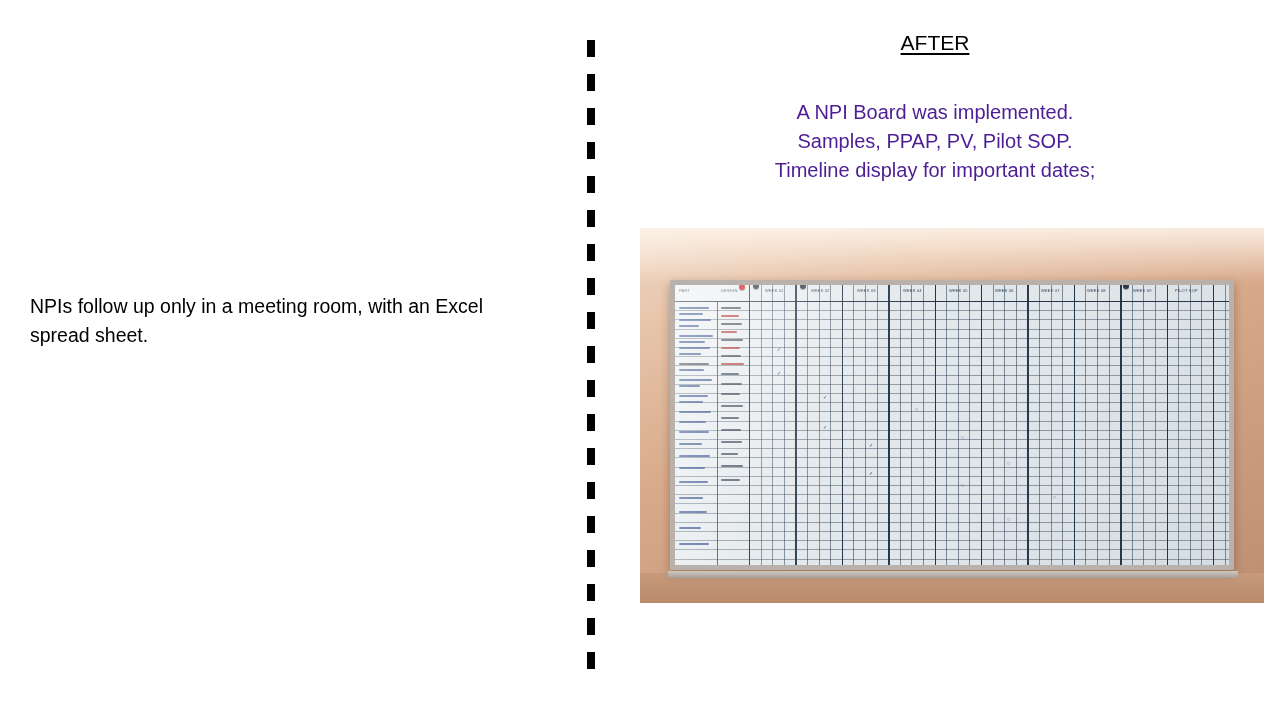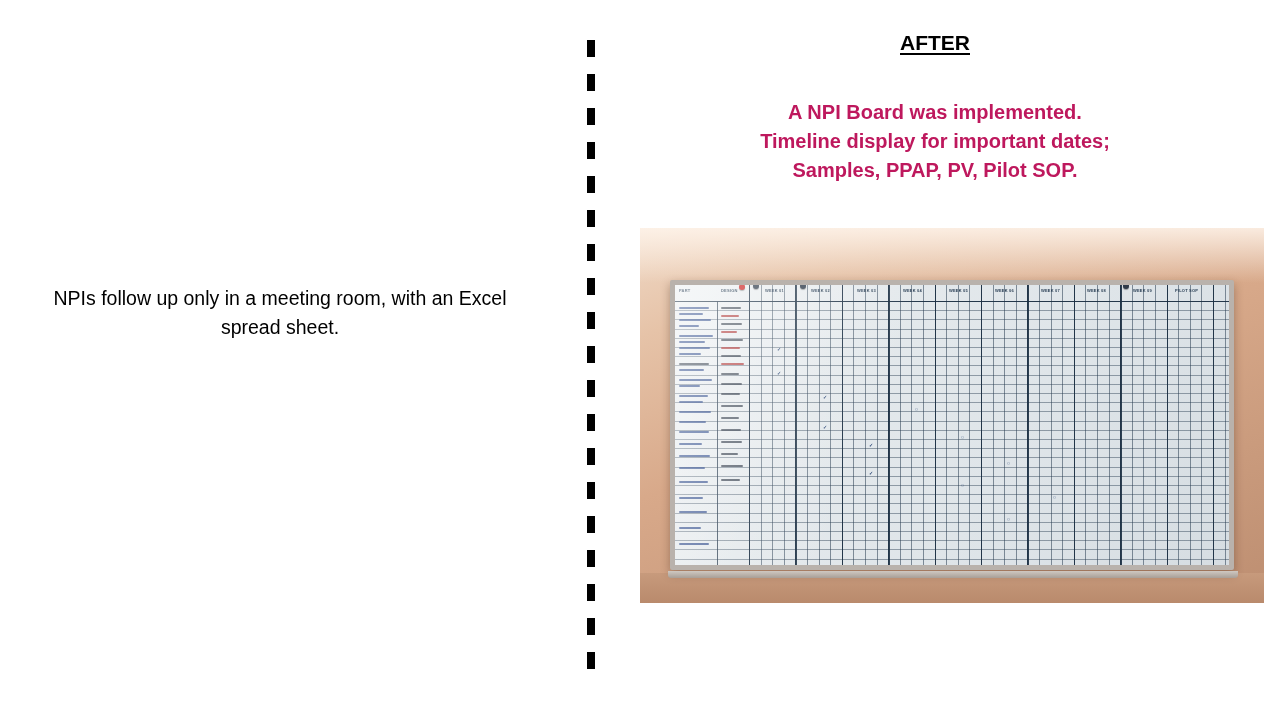--- a/index.html
+++ b/index.html
@@ -37,23 +37,22 @@
     text-align: center;
     font-size: 23px;
     line-height: 32px;
     text-decoration: underline;
     text-underline-offset: 3px;
     color: #000;
   }
   .body-before {
     position: absolute;
     left: 30px;
-    top: 284px;
+    top: 292px;
     width: 500px;
-    text-align: center;
     font-size: 19.5px;
     line-height: 29px;
     color: #000;
   }
 
   
   .divider {
     position: absolute;
     left: 587px;
     top: 40px;
@@ -68,21 +67,20 @@
     );
   }
 
   
   .panel-after {
     position: absolute;
     left: 600px;
     top: 0;
     width: 680px;
     height: 720px;
-    font-weight: bold;
   }
   .heading-after {
     position: absolute;
     left: 240px;
     top: 28px;
     width: 190px;
     text-align: center;
     font-size: 21px;
     line-height: 30px;
     text-decoration: underline;
@@ -90,21 +88,21 @@
     color: #000;
   }
   .body-after {
     position: absolute;
     left: 35px;
     top: 98px;
     width: 600px;
     text-align: center;
     font-size: 20px;
     line-height: 29px;
-    color: #be185d;
+    color: #4c1d95;
   }
 
   
   .photo {
     position: absolute;
     left: 40px;
     top: 228px;
     width: 624px;
     height: 375px;
     overflow: hidden;
@@ -238,22 +236,22 @@
     <div class="body-before">NPIs follow up only in a meeting room, with an Excel spread sheet.</div>
   </div>
 
   <div class="divider"></div>
 
   <div class="panel-after">
     <div class="heading-after">AFTER</div>
 
     <div class="body-after">
       <div>A NPI Board was implemented.</div>
+      <div>Samples, PPAP, PV, Pilot SOP.</div>
       <div>Timeline display for important dates;</div>
-      <div>Samples, PPAP, PV, Pilot SOP.</div>
     </div>
 
     <div class="photo">
       <div class="wall"></div>
       <div class="wall-shadow-top"></div>
       <div class="photo-floor"></div>
 
       <div class="board-frame">
         <div class="board-face">
 

